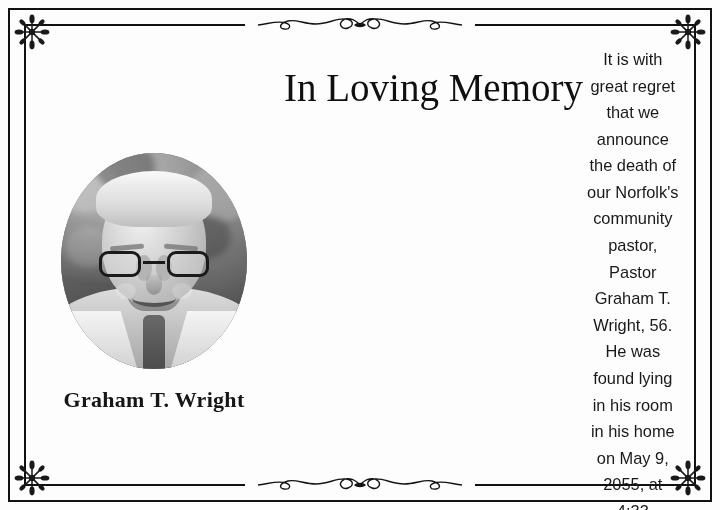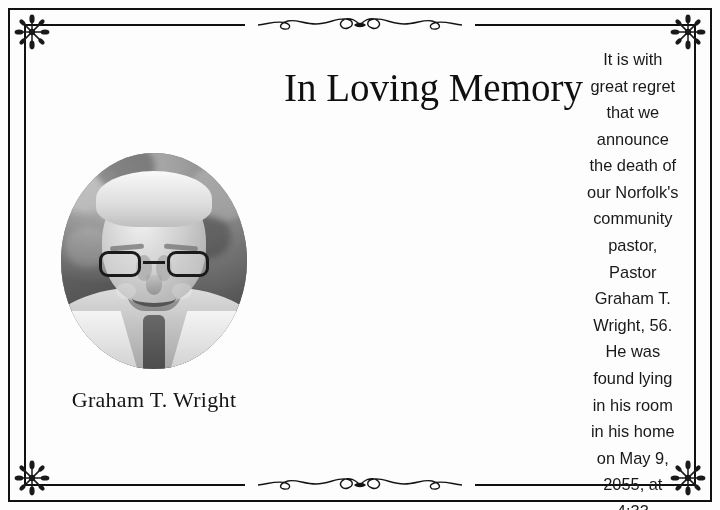--- a/index.html
+++ b/index.html
@@ -81,20 +81,21 @@
   }
 
   .left-col {
     width: 240px;
     flex: 0 0 240px;
     display: flex;
     flex-direction: column;
     align-items: center;
     justify-content: center;
     padding-top: 56px;
+    font-weight: bold;
   }
 
   .portrait-wrap {
     width: 186px;
     height: 216px;
     border-radius: 50% / 50%;
     overflow: hidden;
     position: relative;
     filter: grayscale(100%) contrast(105%);
     background: #777;

